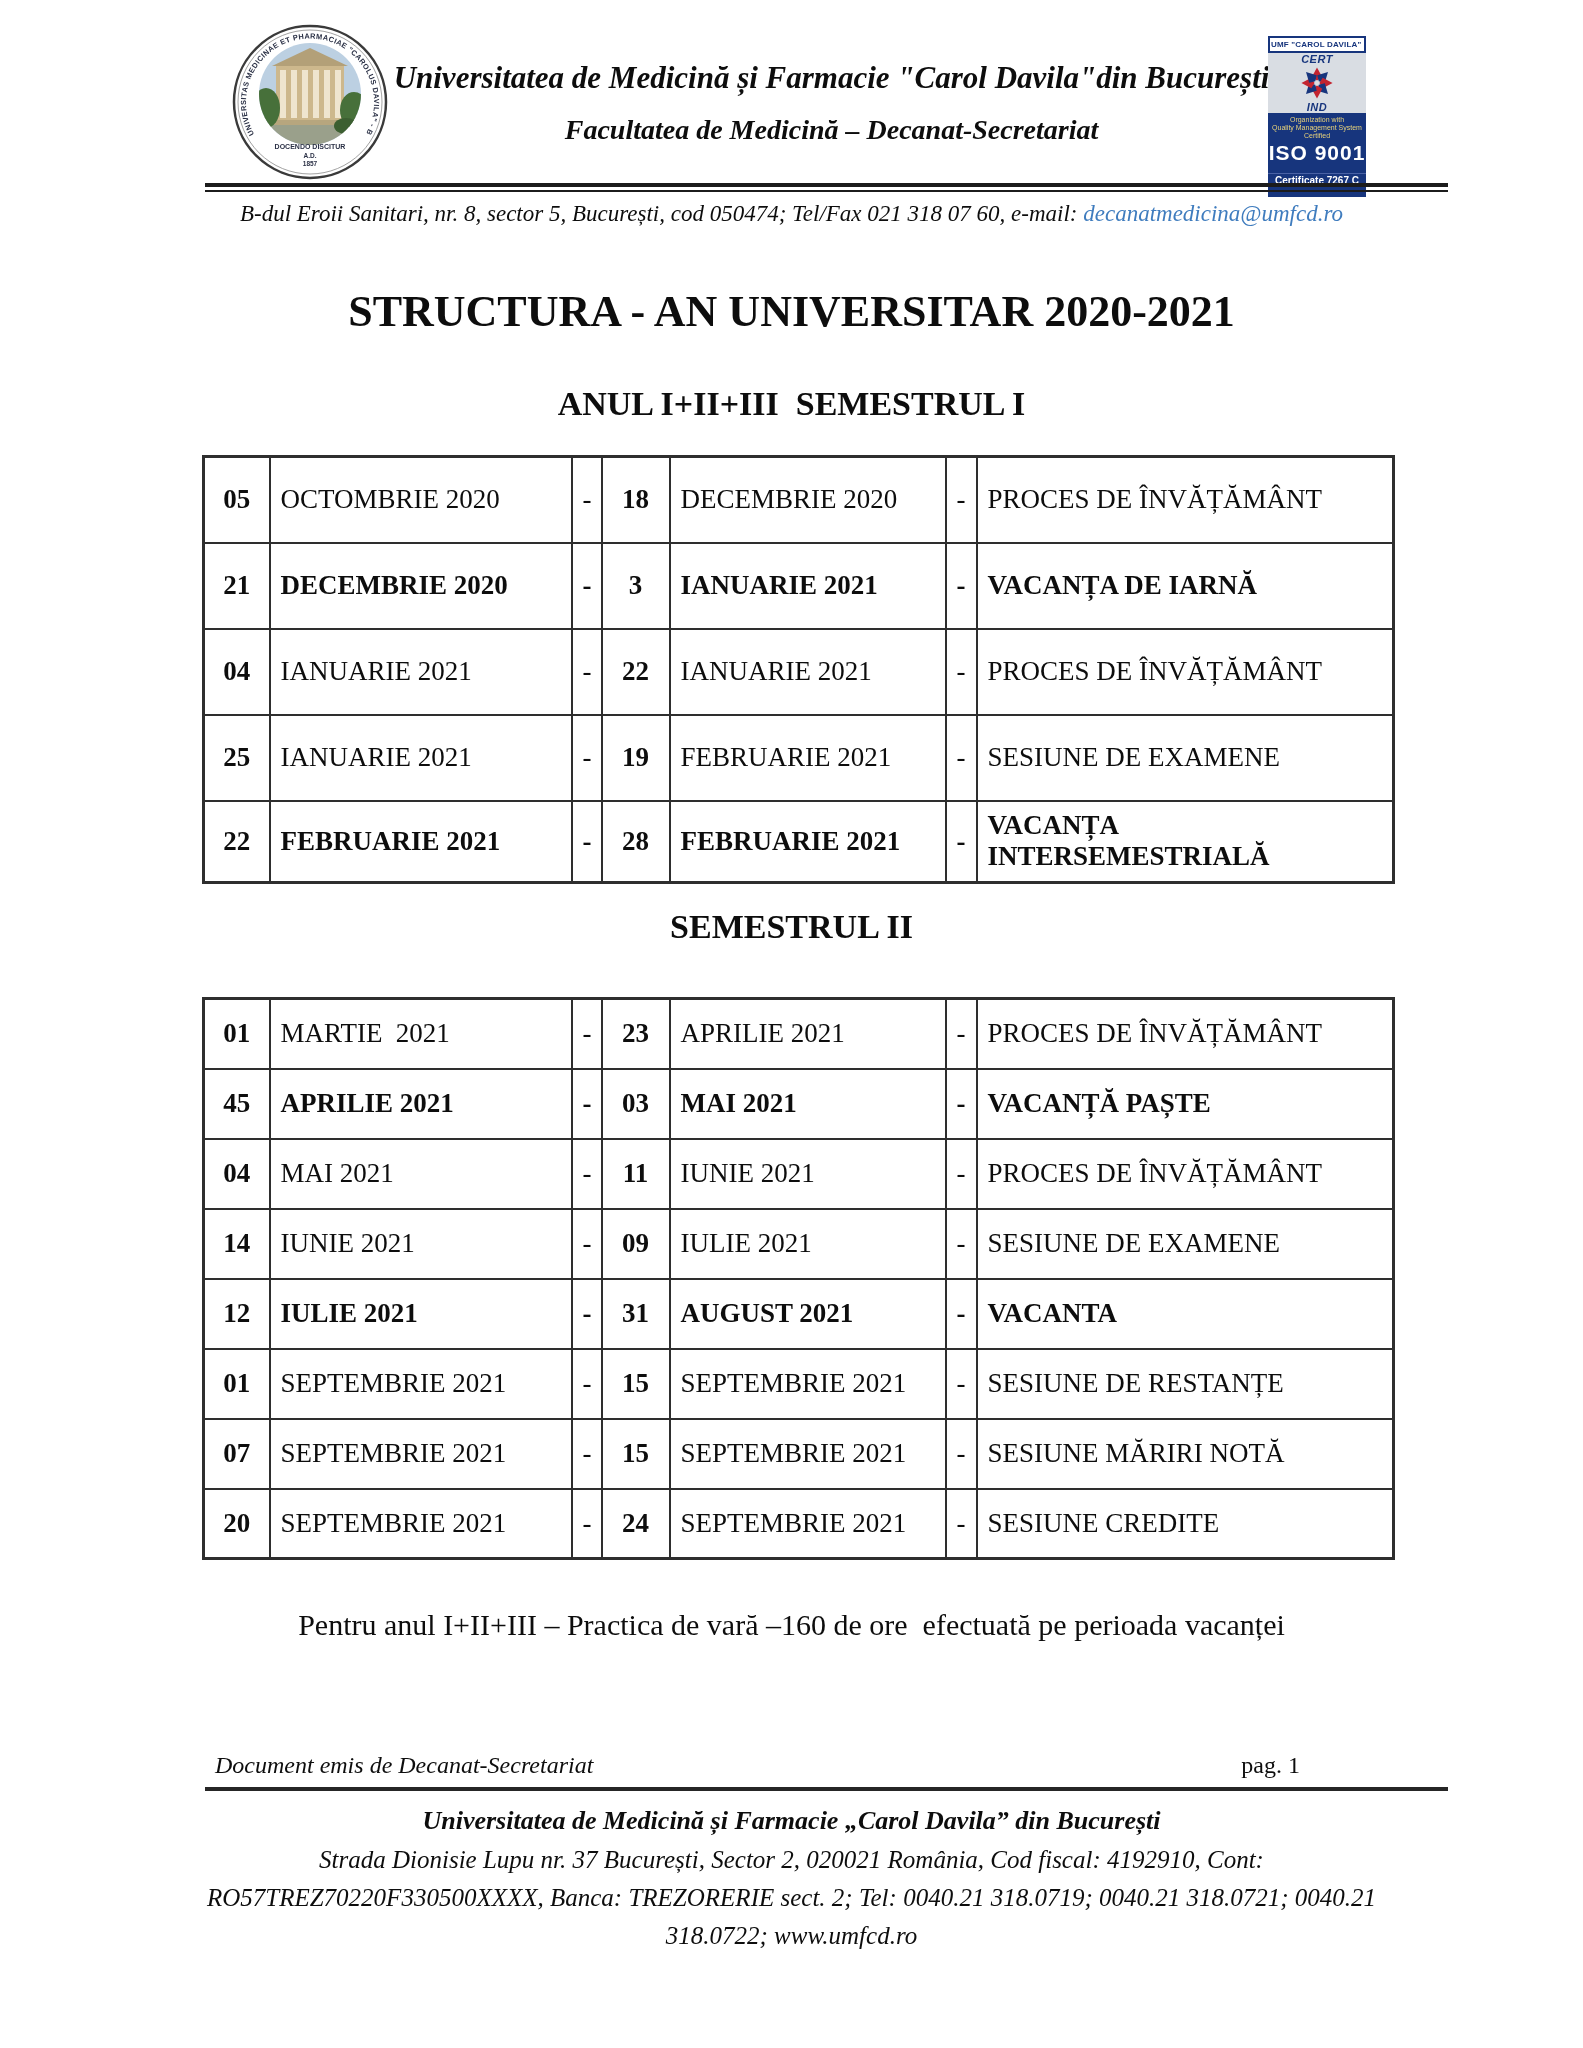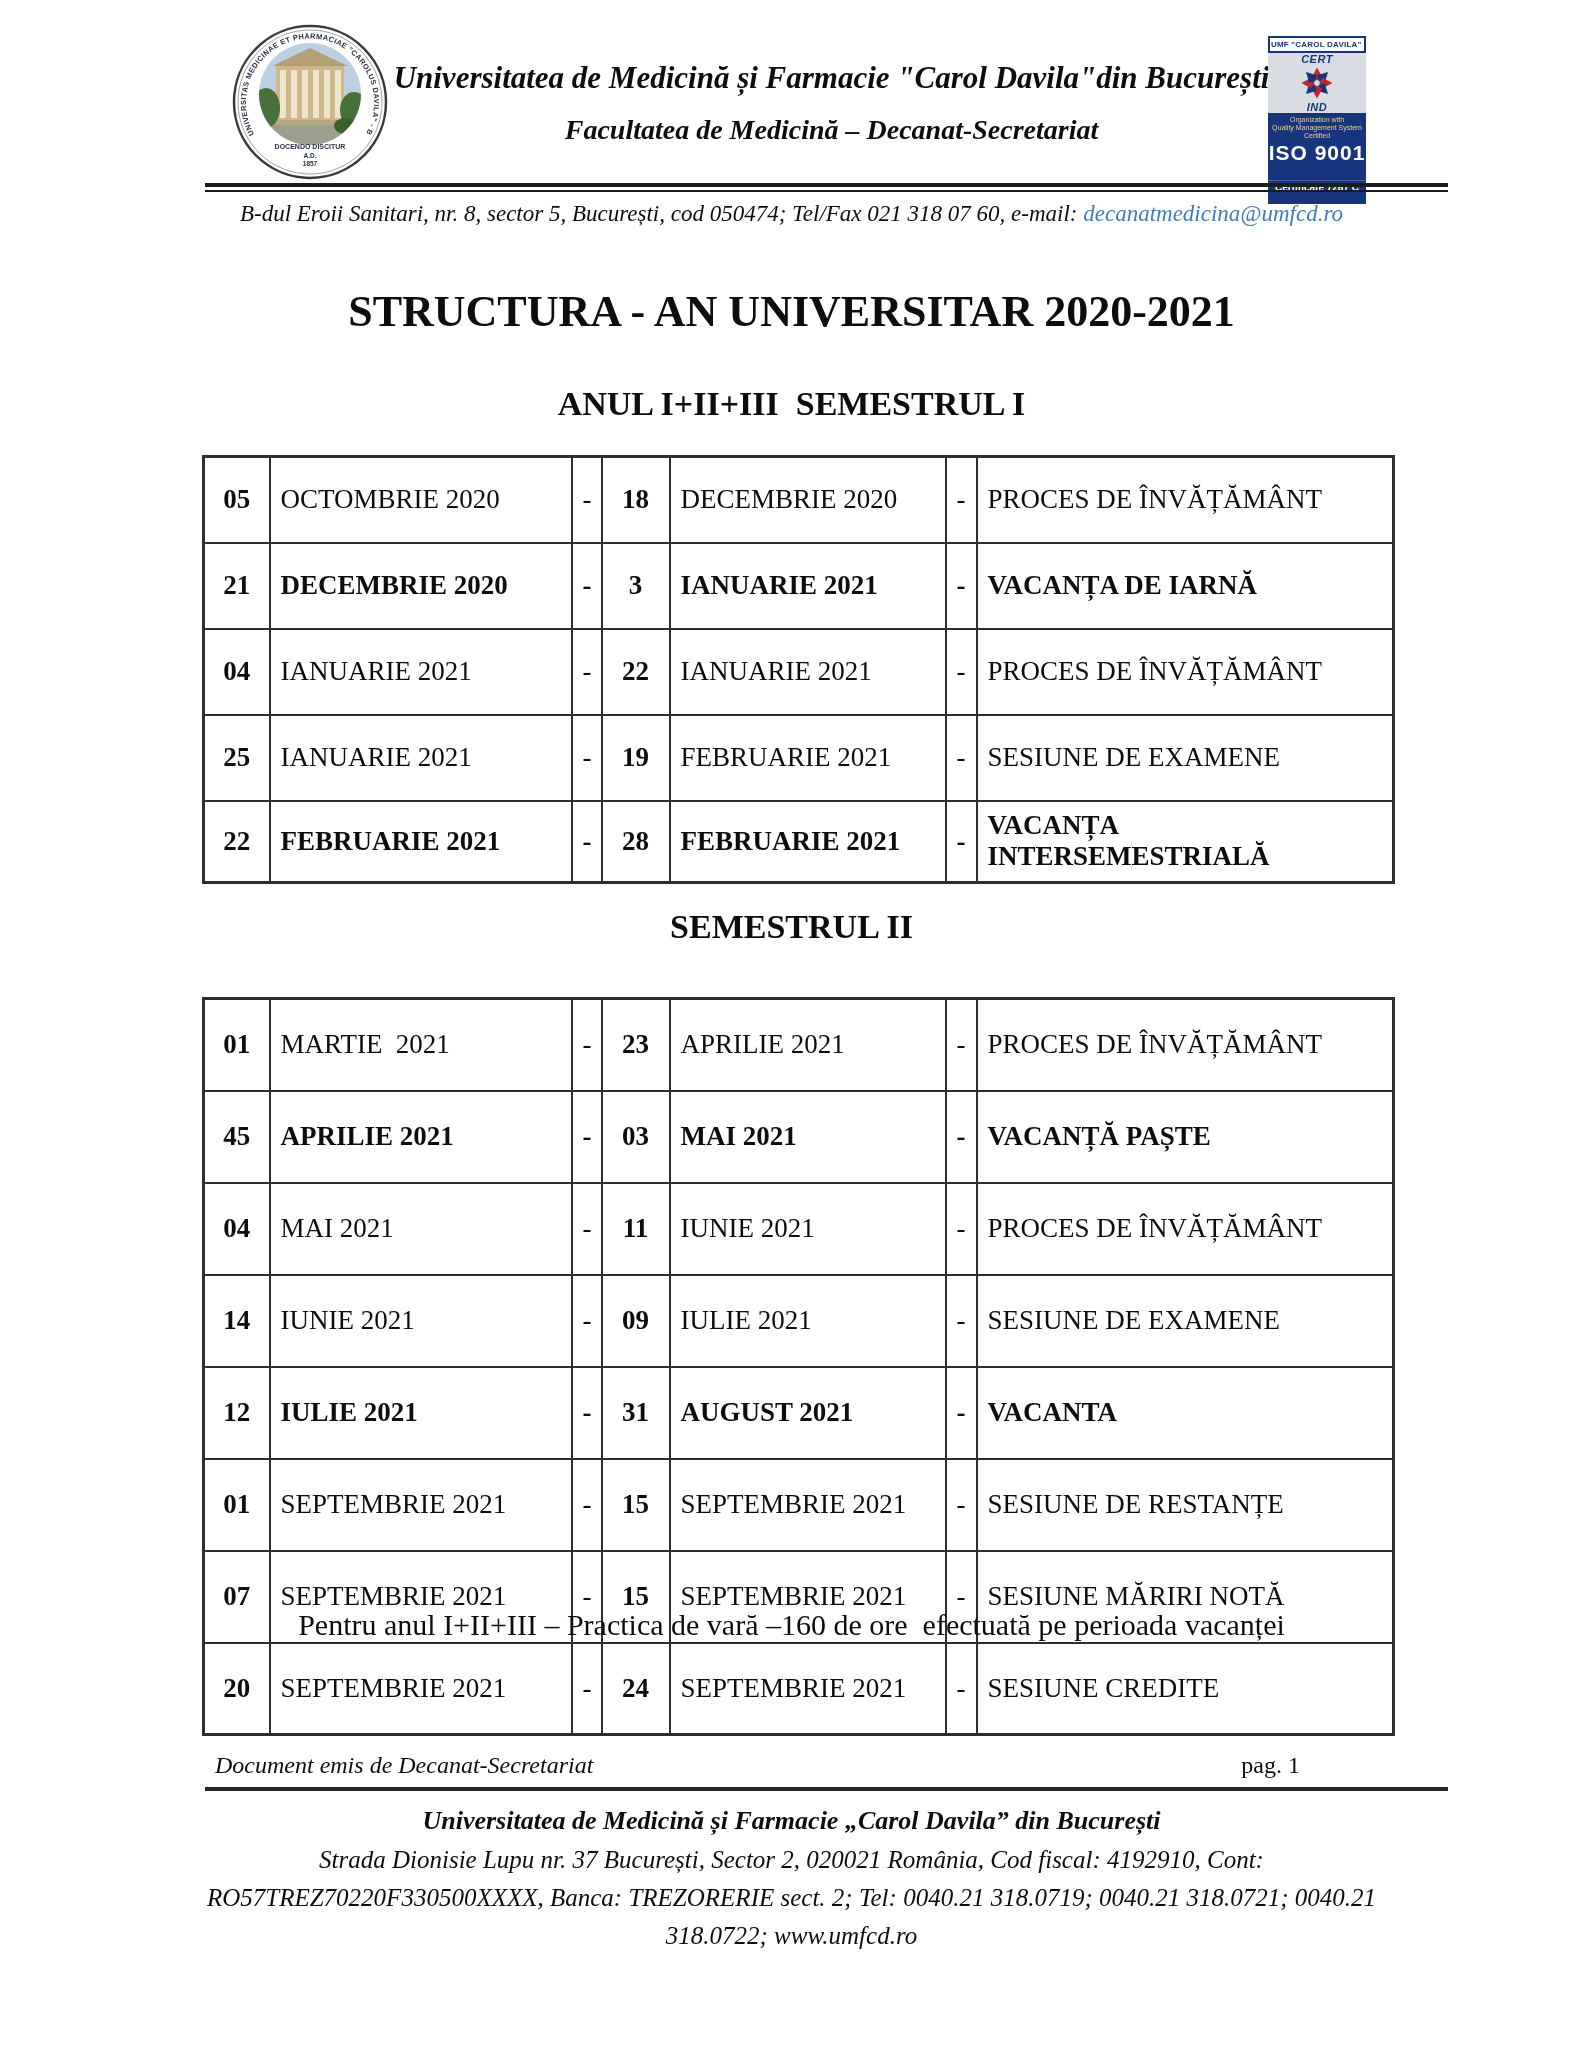--- a/index.html
+++ b/index.html
@@ -21,37 +21,37 @@
   
   .badge{position:absolute;left:1268px;top:36px;width:98px;font-family:"Liberation Sans","DejaVu Sans",sans-serif;}
   .badge-top{border:2px solid #17357d;background:#fff;color:#17357d;font-size:8px;font-weight:bold;
     text-align:center;padding:2px 1px;letter-spacing:.2px;white-space:nowrap;overflow:hidden;}
   .badge-mid{background:#d9dde3;height:60px;position:relative;display:flex;align-items:center;justify-content:center;flex-direction:column;}
   .badge-mid .word{color:#17357d;font-weight:bold;font-style:italic;font-size:11px;letter-spacing:.5px;}
   .badge-mid svg{margin:0 -4px;}
   .badge-bottom{background:#17357d;color:#fff;text-align:center;padding:3px 0 10px 0;}
   .badge-org{font-size:7px;line-height:8px;color:#e8d27a;}
   .badge-iso{font-size:21px;font-weight:bold;letter-spacing:1px;line-height:23px;margin-top:1px;}
-  .badge-certno{font-size:10px;font-weight:bold;line-height:13px;border-top:1px solid #4a62a5;margin-top:16px;}
+  .badge-certno{font-size:10px;font-weight:bold;line-height:13px;border-top:1px solid #4a62a5;margin-top:9px;text-decoration:underline;}
   
   .doc-title{position:absolute;left:0;right:0;top:286px;text-align:center;
     font-size:44px;font-weight:bold;white-space:pre;}
   .sem-head1{position:absolute;left:0;right:0;top:385px;text-align:center;
     font-size:34px;font-weight:bold;white-space:pre;}
   .sem-head2{position:absolute;left:0;right:0;top:908px;text-align:center;
     font-size:34px;font-weight:bold;white-space:pre;}
   
   table.sched{position:absolute;left:202px;width:1190px;border-collapse:collapse;table-layout:fixed;}
   #table-sem1{top:455px;}
   #table-sem2{top:997px;}
   table.sched td{border:2px solid #2e2e2e;font-size:27px;vertical-align:middle;padding:0 10px;}
   table.sched{border:3px solid #2e2e2e;padding-left:36px;}
   #table-sem1 tr{height:86px;}
   #table-sem1 tr.tall{height:82px;}
-  #table-sem2 tr{height:92px;}
+  #table-sem2 tr{height:70px;}
   td.c-day{text-align:center;font-weight:bold;padding:0 4px;}
   td.c-month{text-align:left;white-space:pre;}
   td.c-dash{text-align:center;padding:0;}
   td.c-activity{text-align:left;white-space:pre-line;line-height:1.15;}
   tr.bold td{font-weight:bold;}
   
   .note{position:absolute;left:0;right:0;top:1608px;text-align:center;font-size:30px;white-space:pre;}
   .footer-row{position:absolute;left:215px;width:1085px;top:1752px;display:flex;
     justify-content:space-between;align-items:center;}
   .footer-emitter{font-style:italic;font-size:24px;}

